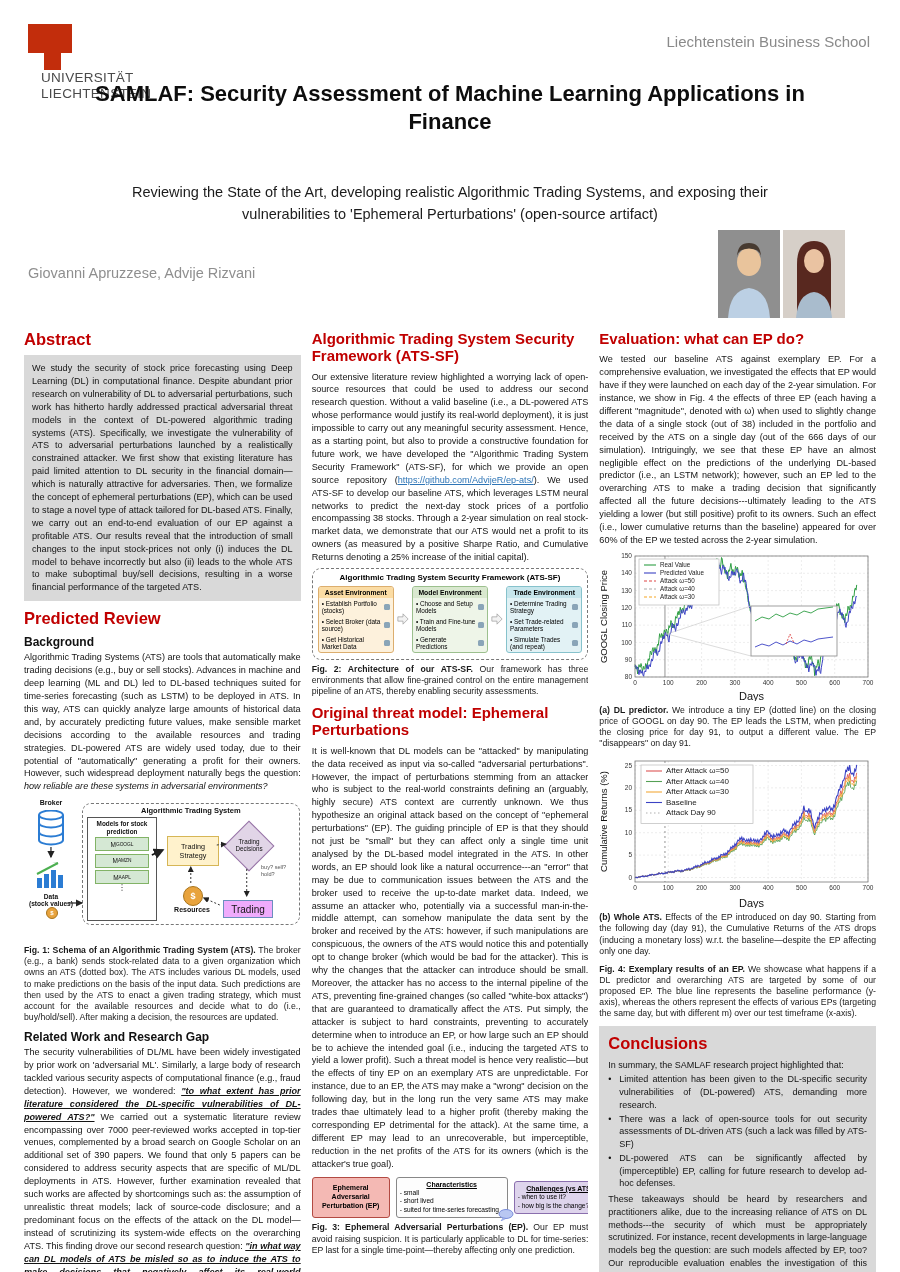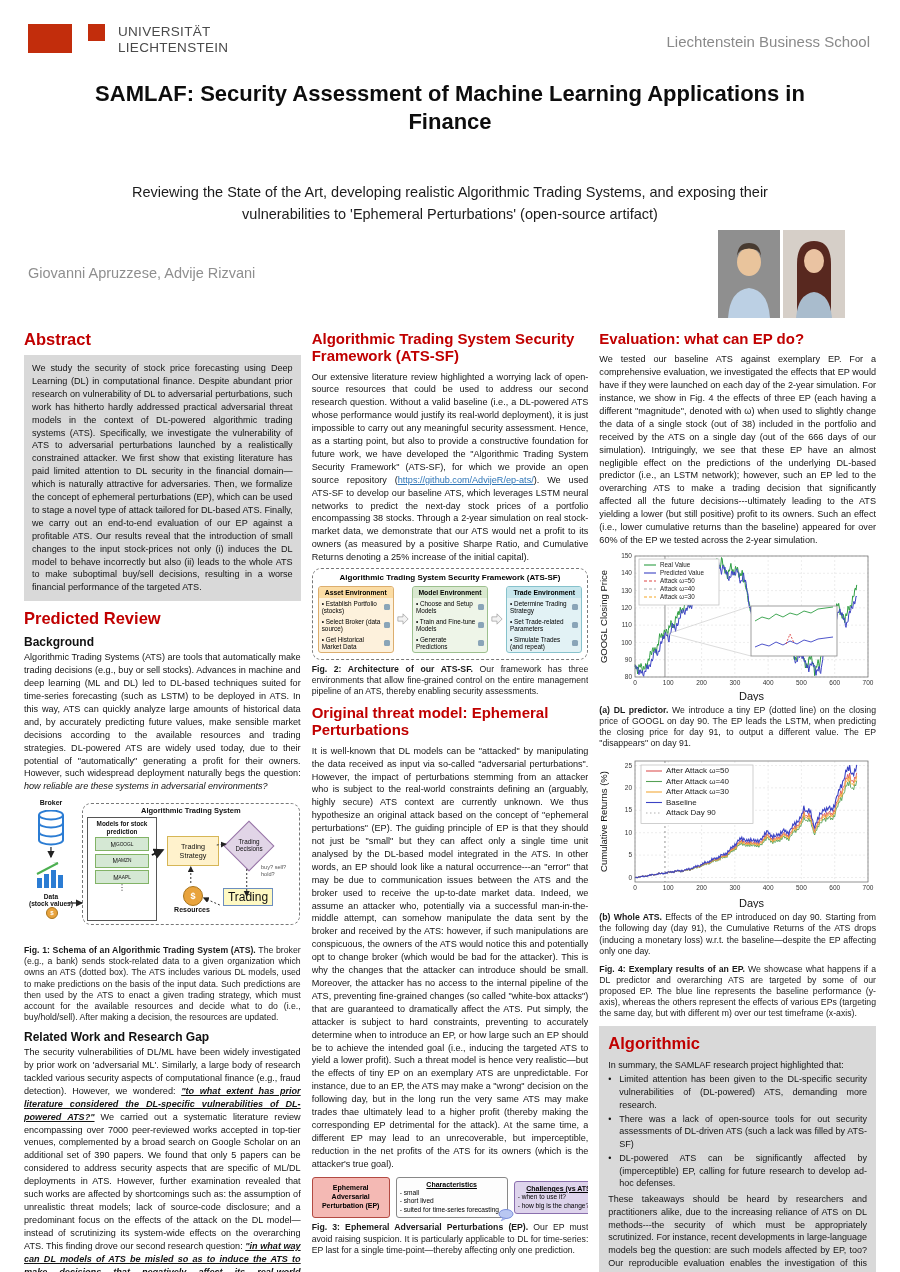--- a/index.html
+++ b/index.html
@@ -1,21 +1,21 @@
 <!DOCTYPE html>
 <html><head>
 <meta charset="utf-8">
 <style>
   :root{ --red:#c22d0c; --accent:#c00000; --gray:#d9d9d9; }
   html,body{margin:0;padding:0;background:#fff;}
   body{font-family:"Liberation Sans",sans-serif;}
   .page{position:relative;width:900px;height:1272px;background:#fff;overflow:hidden;}
 
   
-  .logo-row{position:absolute;top:24px;left:28px;display:flex;align-items:flex-start;}
+  .logo-row{position:absolute;top:24px;left:28px;display:flex;align-items:flex-start;flex-direction:column;}
   .logo-r1{width:44px;height:29px;background:var(--red);}
   .logo-r2{width:17px;height:17px;background:var(--red);margin-left:16px;}
   .logo-text{margin-left:13px;font-size:13.5px;color:#4a4a4a;line-height:1.15;letter-spacing:.3px;}
   .school{position:absolute;top:33px;right:30px;font-size:15px;color:#8a8a8a;}
   .title{position:absolute;top:80px;left:55px;right:55px;text-align:center;font-size:22px;font-weight:bold;color:#0d0d0d;line-height:1.28;}
   .subtitle{position:absolute;top:182px;left:110px;right:110px;text-align:center;font-size:14.5px;color:#1c1c1c;line-height:1.5;}
   .authors{position:absolute;top:262px;left:28px;font-size:14.5px;color:#8f8f8f;line-height:1.55;}
   .photos{position:absolute;top:230px;right:55px;display:flex;gap:3px;}
   .photo{width:62px;height:88px;display:block;}
 
@@ -42,21 +42,21 @@
   .ats-title{position:absolute;top:2px;left:0;right:0;text-align:center;font-weight:bold;font-size:7.5px;}
   .modelsbox{position:absolute;left:4px;top:13px;width:64px;height:100px;border:1px solid #555;background:#fff;padding:2px 2px 0;}
   .modelsbox .mt{font-weight:bold;text-align:center;font-size:6.4px;line-height:1.15;}
   .mrow{width:52px;height:12px;margin:2.5px auto 0;background:#d5e8d4;border:1px solid #82b366;display:flex;align-items:center;justify-content:center;font-size:6.5px;}
   .mrow sub{font-size:4.8px;}
   .dots{text-align:center;font-size:8px;line-height:1;}
   .strat{position:absolute;left:84px;top:32px;width:50px;height:28px;background:#fff2cc;border:1px solid #d6b656;display:flex;align-items:center;justify-content:center;text-align:center;font-size:7.2px;}
   .diamond{position:absolute;left:148px;top:24px;width:34px;height:34px;background:#e1d5e7;border:1px solid #9673a6;transform:rotate(45deg);display:flex;align-items:center;justify-content:center;}
   .diamond span{transform:rotate(-45deg);font-size:6.3px;text-align:center;line-height:1.1;}
   .dnote{position:absolute;left:178px;top:60px;width:36px;font-size:5.6px;color:#555;line-height:1.15;text-align:left;}
-  .tradebox{position:absolute;left:140px;top:84px;width:48px;height:16px;background:#fef9c3;border:1px solid #6c8ebf;display:flex;align-items:center;justify-content:center;font-size:12px;}
+  .tradebox{position:absolute;left:140px;top:96px;width:48px;height:16px;background:#f0abfc;border:1px solid #6c8ebf;display:flex;align-items:center;justify-content:center;font-size:10px;}
   .bag{position:absolute;left:100px;top:82px;width:18px;height:18px;border-radius:50%;background:#e8a33d;border:1px solid #a8741c;color:#fff;font-weight:bold;font-size:9px;display:flex;align-items:center;justify-content:center;}
   .reslbl{position:absolute;left:82px;top:102px;width:54px;text-align:center;font-weight:bold;font-size:7px;}
   .coin{display:inline-flex;width:10px;height:10px;border-radius:50%;background:#e8a33d;border:1px solid #a8741c;color:#fff;font-size:6px;font-weight:bold;align-items:center;justify-content:center;vertical-align:middle;margin-left:2px;}
   .ov{position:absolute;inset:0;width:100%;height:100%;pointer-events:none;}
 
   
   .fig2box{border:1.4px dashed #777;border-radius:9px;padding:4px 5px 6px;margin-top:4px;}
   .fig2-title{text-align:center;font-weight:bold;font-size:8px;margin-bottom:4px;}
   .envrow{display:flex;align-items:center;gap:3px;}
   .env{flex:1;border-radius:3px;font-size:6.4px;border:1px solid #999;overflow:hidden;}
@@ -404,21 +404,21 @@
           <text x="67" y="48.9" font-size="8" fill="#222" font-family="Liberation Sans,sans-serif">Baseline</text>
           <line x1="47" y1="57" x2="63" y2="57" stroke="#b0b0b0" stroke-width="1.1" stroke-dasharray="1.5,2.5"></line>
           <text x="67" y="59.4" font-size="8" fill="#222" font-family="Liberation Sans,sans-serif">Attack Day 90</text>
           <text x="152.5" y="150.5" font-size="11" text-anchor="middle" fill="#111" font-family="Liberation Sans,sans-serif">Days</text>
           <text transform="translate(8,65.5) rotate(-90)" font-size="9.5" text-anchor="middle" fill="#111" font-family="Liberation Sans,sans-serif">Cumulative Returns (%)</text>
         </svg>
       <div class="caption"><b>(b) Whole ATS.</b><span> Effects of the EP introduced on day 90. Starting from the following day (day 91), the Cumulative Returns of the ATS drops (inducing a monetary loss) w.r.t. the baseline—despite the EP affecting only one day.</span></div>
       <div class="caption"><b>Fig. 4: Exemplary results of an EP.</b><span> We showcase what happens if a DL predictor and overarching ATS are targeted by some of our proposed EP. The blue line represents the baseline performance (y-axis), whereas the others represent the effects of various EPs (targeting the same day, but with different m) over our test timeframe (x-axis).</span></div>
 
       <div class="concl">
-        <h2>Algorithmic</h2>
+        <h2>Conclusions</h2>
         <div>In summary, the SAMLAF research project highlighted that:</div>
         <div class="blt">
             <span class="m">•</span>
             <span>Limited attention has been given to the DL-specific security vulnerabilities of (DL-powered) ATS, demanding more research.</span>
           </div>
         <div class="blt">
             <span class="m">•</span>
             <span>There was a lack of open-source tools for out security assessments of DL-driven ATS (such a lack was filled by ATS-SF)</span>
           </div>
         <div class="blt">

